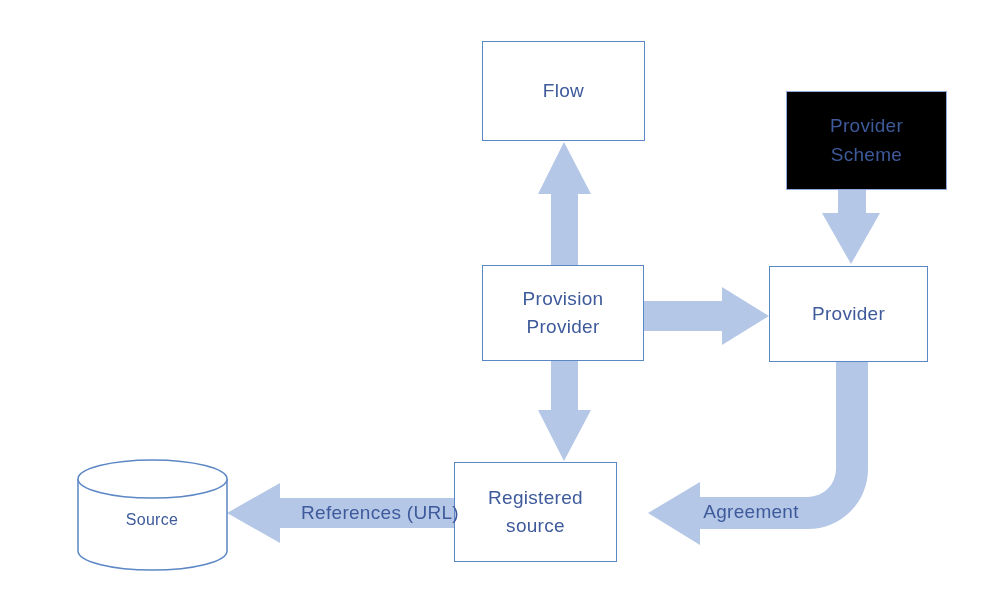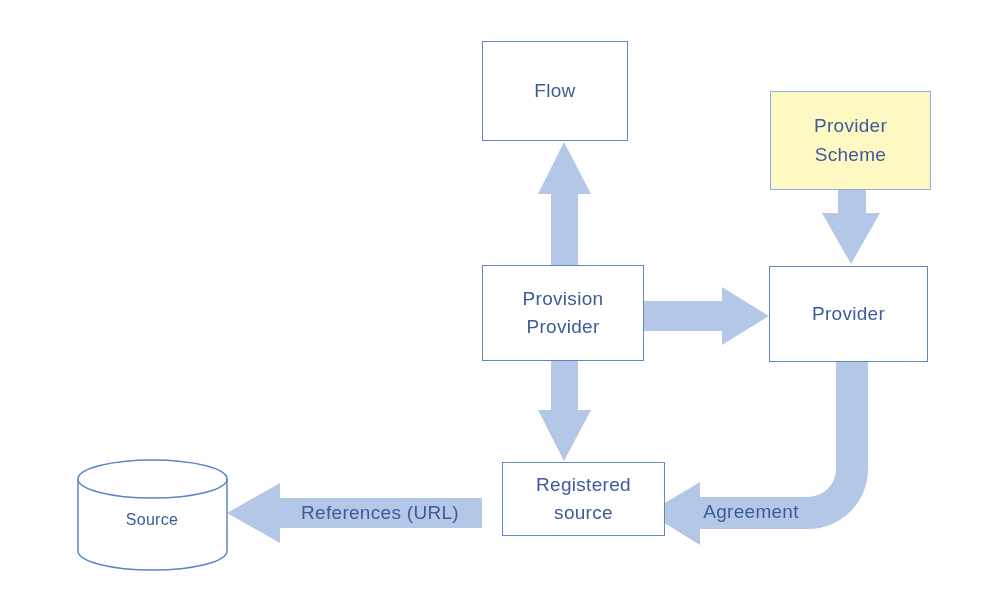--- a/index.html
+++ b/index.html
@@ -32,22 +32,23 @@
     font-size: 19px;
     line-height: 1.5;
     letter-spacing: 0.3px;
     color: #3E5A9B;
   }
   .node.outline {
     background: #ffffff;
     border: 1.5px solid #5B87C5;
   }
   .node.filled {
-    background: #fef9c3;
+    background: #000000;
     border: 1.5px solid #8FAADC;
+    margin-left: 16px;
   }
   .node .lbl {
     display: inline-block;
     max-width: 120px;
   }
   .edge-label {
     position: absolute;
     font-size: 19px;
     letter-spacing: 0.3px;
     color: #3E5A9B;
@@ -80,37 +81,37 @@
     <path fill="#B4C7E7" d="M 836 362 L 868 362 L 868 469 A 60 60 0 0 1 808 529 L 700 529 L 700 545 L 648 513 L 700 482 L 700 497 L 808 497 A 28 28 0 0 0 836 469 Z"></path>
 
     <polygon fill="#B4C7E7" points="482,498 482,528 280,528 280,543 227,513 280,483 280,498"></polygon>
 
     <g>
       <path fill="#ffffff" stroke="#5B87C5" stroke-width="1.5" d="M 78 479 L 78 551 A 74.5 19 0 0 0 227 551 L 227 479"></path>
       <ellipse fill="#ffffff" stroke="#5B87C5" stroke-width="1.5" cx="152.5" cy="479" rx="74.5" ry="19"></ellipse>
     </g>
   </svg>
 
-  <div class="node outline" style="left:482px; top:41px; width:146px; height:100px;">
+  <div class="node outline" style="left:482px; top:41px; width:163px; height:100px;">
     <span class="lbl">Flow</span>
   </div>
 
   <div class="node filled" style="left:770px; top:91px; width:161px; height:99px;">
     <span class="lbl">Provider Scheme</span>
   </div>
 
   <div class="node outline" style="left:482px; top:265px; width:162px; height:96px;">
     <span class="lbl">Provision Provider</span>
   </div>
 
   <div class="node outline" style="left:769px; top:266px; width:159px; height:96px;align-items:center;">
     <span class="lbl">Provider</span>
   </div>
 
-  <div class="node outline" style="left:502px; top:462px; width:163px; height:74px;">
+  <div class="node outline" style="left:454px; top:462px; width:163px; height:100px;">
     <span class="lbl">Registered source</span>
   </div>
 
   <div class="cyl-label" style="left:152px; top:520px;">Source</div>
 
   <div class="edge-label" style="left:380px; top:513px;">References (URL)</div>
 
   <div class="edge-label" style="left:751px; top:512px;">Agreement</div>
 
 </div>

